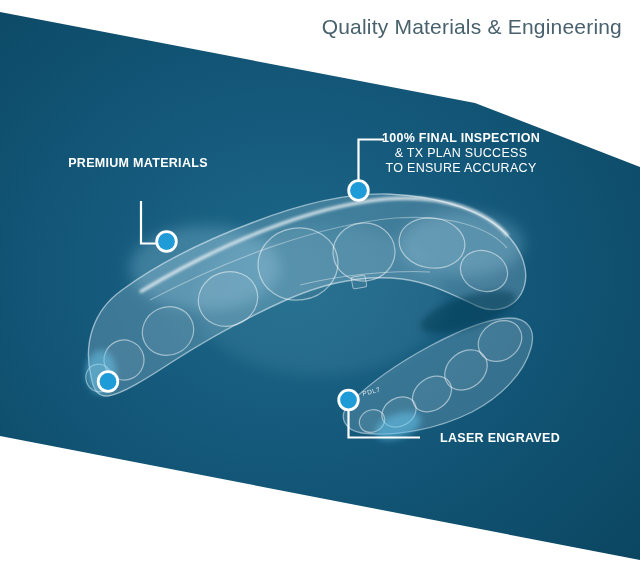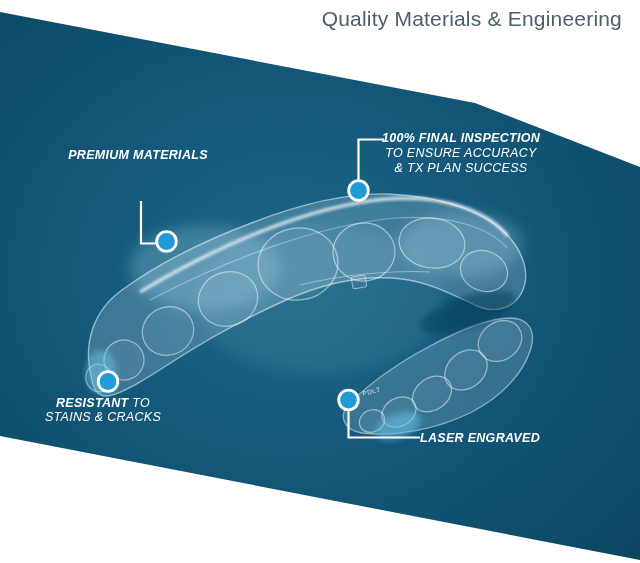--- a/index.html
+++ b/index.html
@@ -2,34 +2,34 @@
 <html><head>
 <meta charset="utf-8">
 <style>
   html,body{margin:0;padding:0;background:#ffffff;}
   .stage{
     position:relative;width:640px;height:563px;overflow:hidden;background:#ffffff;
     font-family:"Liberation Sans", sans-serif;
   }
   .stage svg{position:absolute;inset:0;display:block;}
   .page-title{
-    position:absolute;top:7px;right:18px;left:120px;
+    position:absolute;top:15px;right:18px;left:120px;
     text-align:right;color:#48616d;font-size:21px;font-weight:500;
     letter-spacing:0.2px;white-space:nowrap;
   }
   .callout{
     position:absolute;color:#ffffff;text-align:center;
-    font-size:12.5px;letter-spacing:0.3px;line-height:14.5px;white-space:nowrap;font-style:italic;
+    font-size:12.5px;letter-spacing:0.3px;line-height:14.5px;white-space:nowrap;
   }
   .callout .b{font-weight:700;}
   .callout div{white-space:nowrap;}
-  .co-premium{left:38px;top:148px;width:200px;}
+  .co-premium{left:38px;top:156px;width:200px;}
   .co-inspection{left:371px;top:131px;width:180px;line-height:15px;}
   .co-resistant{left:23px;top:397px;width:160px;line-height:13.5px;}
-  .co-laser{left:385px;top:432px;width:190px;line-height:12.5px;}
+  .co-laser{left:405px;top:432px;width:190px;line-height:12.5px;}
 </style>
 </head>
 <body>
 
 <div class="stage">
 
   <svg width="640" height="563" viewBox="0 0 640 563">
     <defs>
       <radialGradient id="bgGrad" cx="45%" cy="48%" r="78%">
         <stop offset="0%" stop-color="#1d6889"></stop>
@@ -119,26 +119,22 @@
   </svg>
 
   <div class="page-title">Quality Materials &amp; Engineering</div>
 
   <div class="callout co-premium">
     <div class="b">PREMIUM MATERIALS</div>
   </div>
 
   <div class="callout co-inspection">
     <div class="b">100% FINAL INSPECTION</div>
+    <div>&amp; TX PLAN SUCCESS</div>
     <div>TO ENSURE ACCURACY</div>
-    <div>&amp; TX PLAN SUCCESS</div>
   </div>
 
-  <div class="callout co-resistant">
-    <div><span class="b">RESISTANT</span><span> TO</span></div>
-    <div>STAINS &amp; CRACKS</div>
-  </div>
 
   <div class="callout co-laser">
     <div class="b">LASER ENGRAVED</div>
   </div>
 
 </div>
 
 </body></html>

